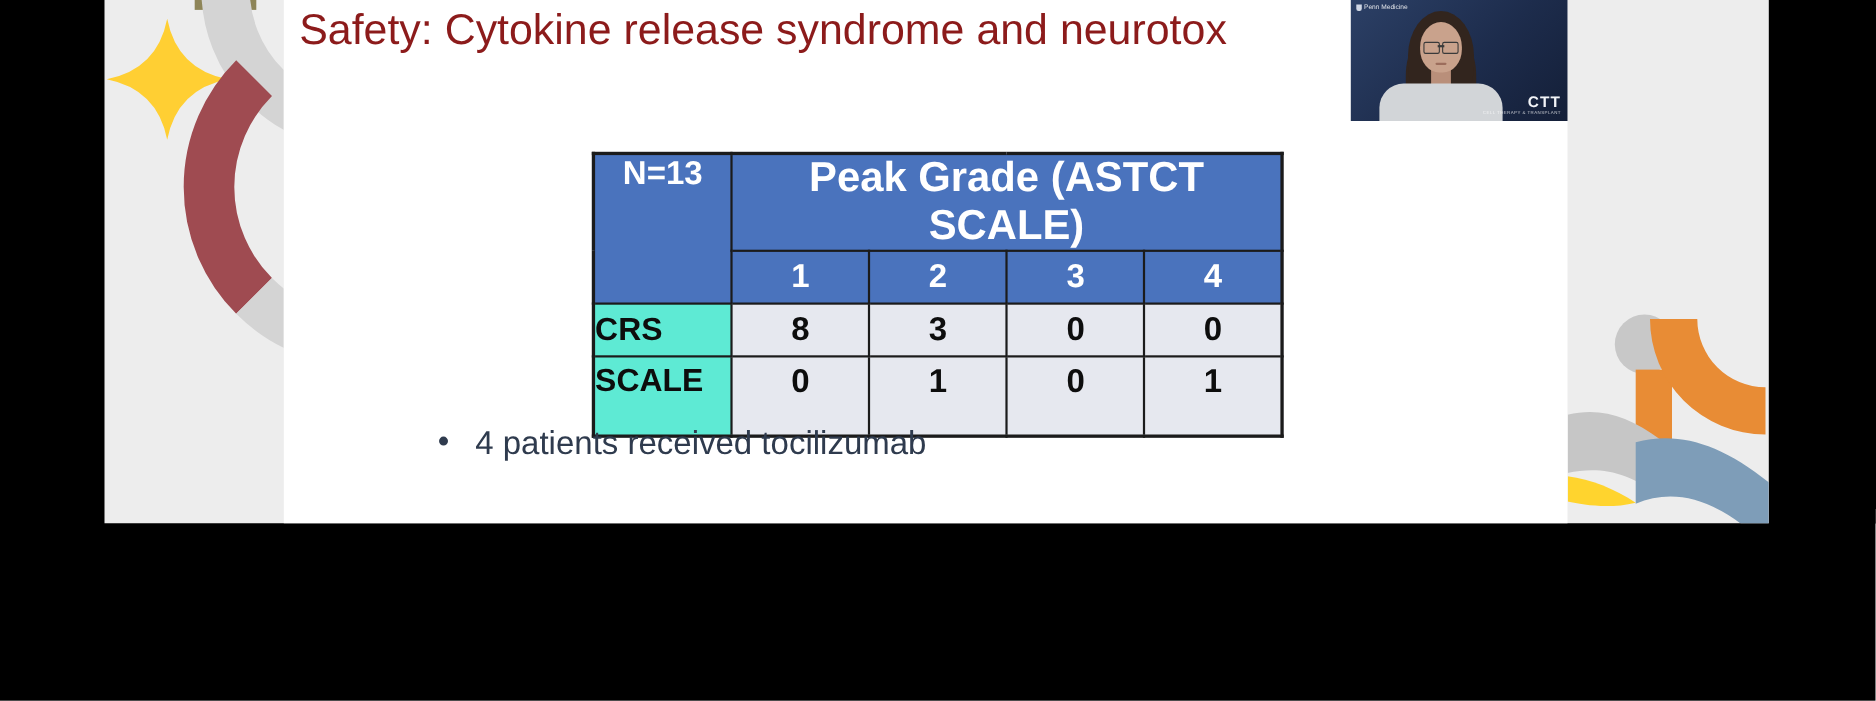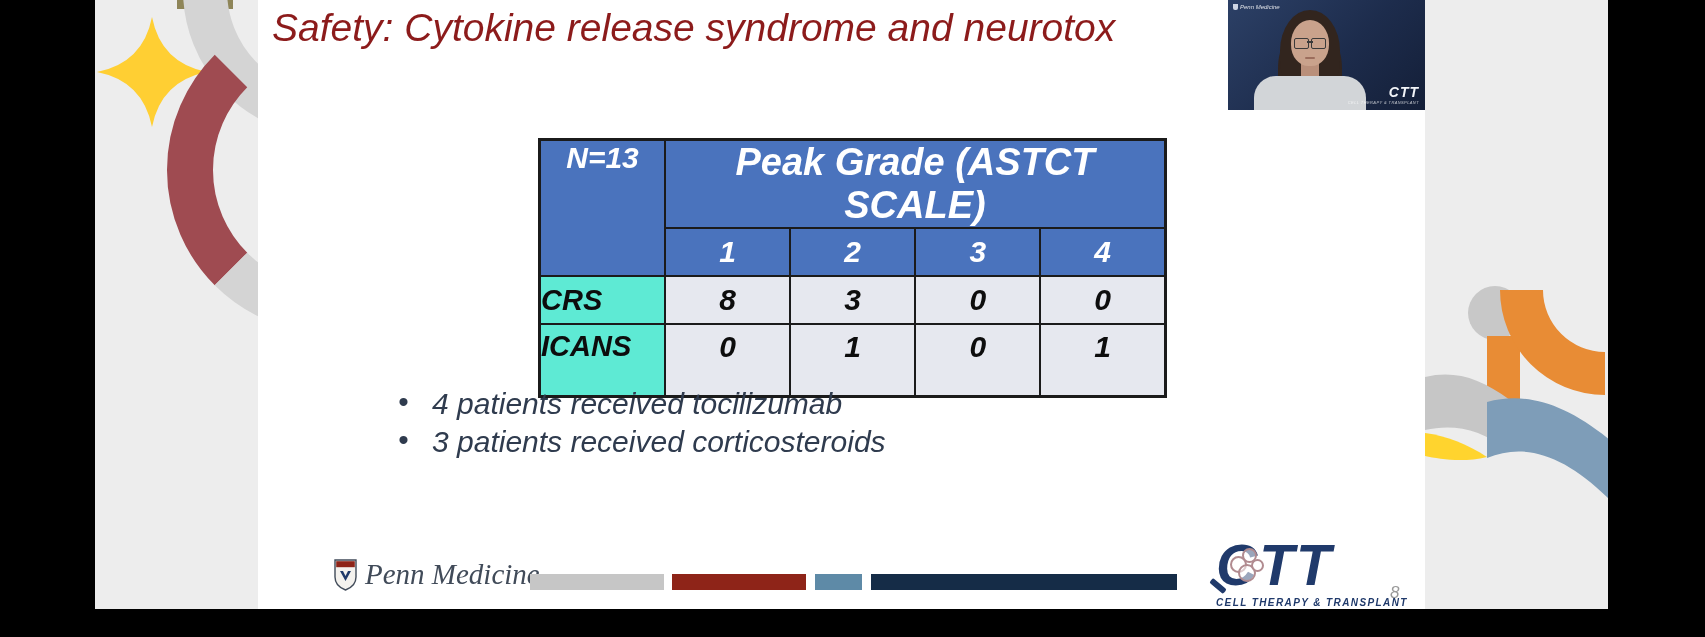--- a/index.html
+++ b/index.html
@@ -1,17 +1,17 @@
 <!DOCTYPE html>
 <html><head>
 <meta charset="utf-8">
 <style>
   html,body{margin:0;padding:0;background:#000;}
-  .stage{position:relative;width:1705px;height:609px;background:#000;overflow:hidden;
-         font-family:"Liberation Sans",sans-serif;font-style:italic;}
+  .stage{position:relative;width:1705px;height:476px;background:#000;overflow:hidden;
+         font-family:"Liberation Sans",sans-serif;}
 
   
   .frame{position:absolute;left:95px;top:0;width:1513px;height:630px;background:#ededed;overflow:hidden;}
 
   
   .deco{position:absolute;top:0;height:630px;overflow:hidden;}
   .deco-left{left:0;width:163px;}
   .deco-right{left:1330px;width:183px;}
 
   
@@ -138,33 +138,32 @@
             <th class="grade">4</th>
           </tr>
           <tr class="r-crs">
             <td class="rowlabel">CRS</td>
             <td class="val">8</td>
             <td class="val">3</td>
             <td class="val">0</td>
             <td class="val">0</td>
           </tr>
           <tr class="r-icans">
-            <td class="rowlabel">ICANS</td>
+            <td class="rowlabel">SCALE</td>
             <td class="val">0</td>
             <td class="val">1</td>
             <td class="val">0</td>
             <td class="val">1</td>
           </tr>
         </tbody>
           </table>
       </div>
 
       <ul class="bullets">
         <li>4 patients received tocilizumab</li>
-        <li>3 patients received corticosteroids</li>
       </ul>
 
       <div class="penn">
         <svg width="23" height="32" viewBox="0 0 23 32" xmlns="http://www.w3.org/2000/svg">
           <path d="M1 1 H22 V18 C22 25 17 29 11.5 31 C6 29 1 25 1 18 Z" fill="#f4f2ee" stroke="#414b59" stroke-width="1.4"></path>
           <rect x="2.2" y="2.2" width="18.6" height="6" fill="#8e2418"></rect>
           <path d="M6 12 L11.5 22 L17 12 L14 12 L11.5 17 L9 12 Z" fill="#203a6b"></path>
         </svg>
         <span class="penn-text">Penn Medicine</span>
       </div>

